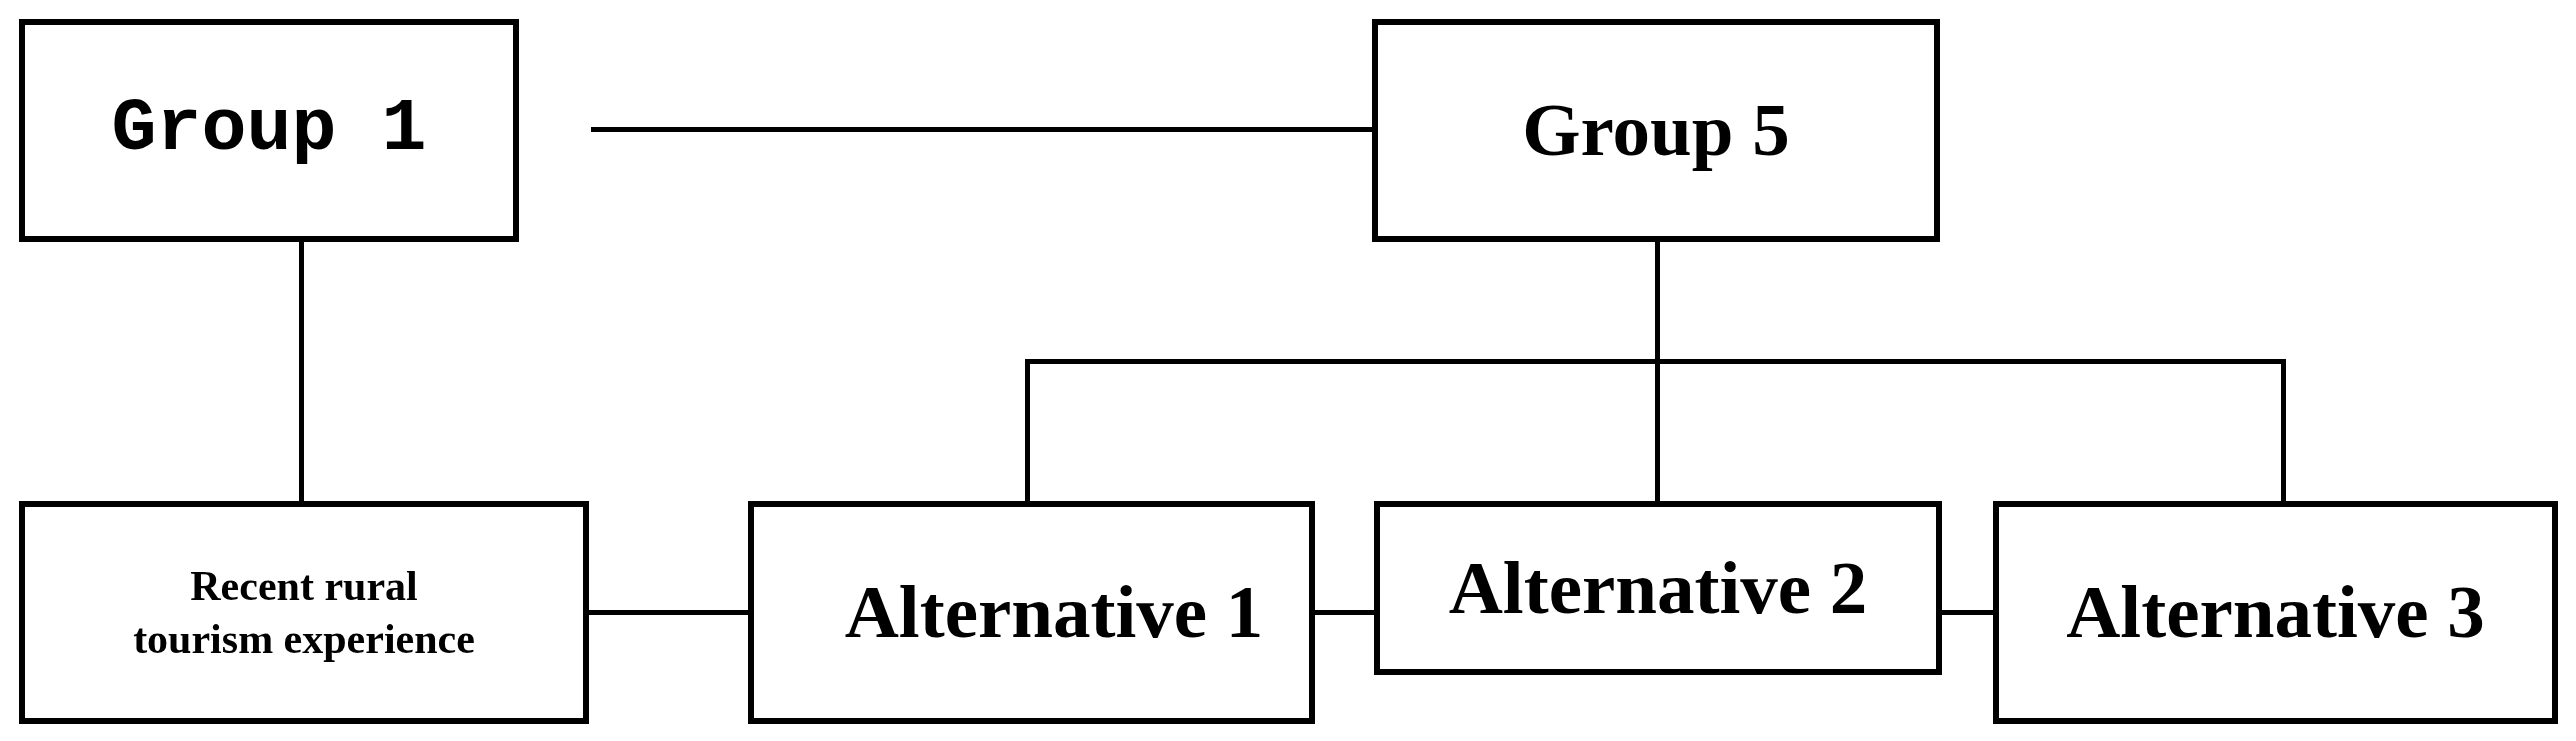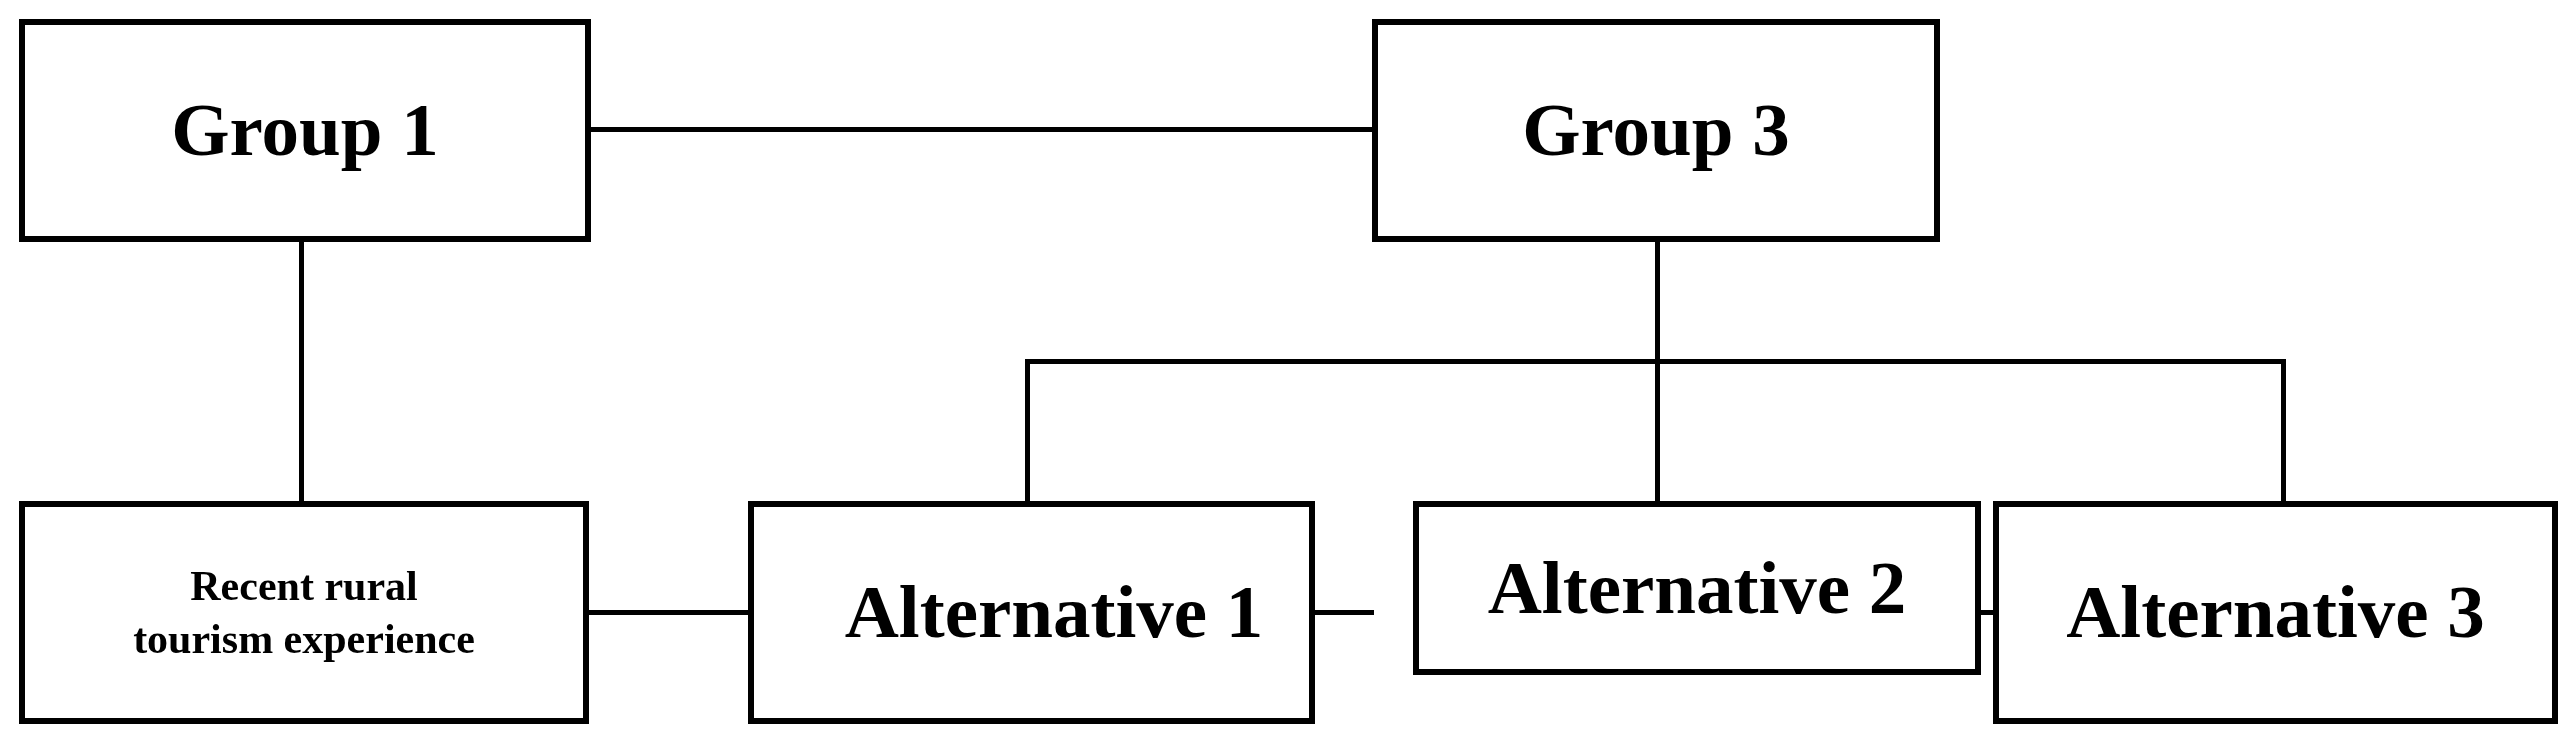--- a/index.html
+++ b/index.html
@@ -34,27 +34,27 @@
   }
   .label-lg { font-size: 75px; line-height: 1.05; }
   .label-sm { font-size: 42px; line-height: 1.25; }
   .edge {
     position: absolute;
     background: #000000;
     z-index: 1;
   }
 
   
-  #node-group1 { left: 19px;   top: 19px; width: 572px; height: 223px; }
+  #node-group1 { left: 19px;   top: 19px; width: 500px; height: 223px; font-family: Liberation Mono, monospace; }
   #node-group2 { left: 1372px; top: 19px; width: 568px; height: 223px; }
 
   
   #node-recent { left: 19px;   top: 501px; width: 570px; height: 223px; }
   #node-alt1   { left: 748px;  top: 501px; width: 567px; height: 223px; padding-left: 45px; }
-  #node-alt2   { left: 1374px; top: 501px; width: 568px; height: 174px; margin-left: 39px; }
+  #node-alt2   { left: 1374px; top: 501px; width: 568px; height: 174px; }
   #node-alt3   { left: 1993px; top: 501px; width: 565px; height: 223px; }
 
   
   
   #edge-g1-g2        { left: 591px;  top: 127px; width: 781px;  height: 5.1px; }
   
   #edge-g1-recent    { left: 299px;  top: 242px; width: 5.1px;    height: 259px; }
   
   #edge-g2-alt2      { left: 1655px; top: 242px; width: 5.1px;    height: 259px; }
   
@@ -83,21 +83,21 @@
   <div class="edge" id="edge-manifold-a3"></div>
   <div class="edge" id="edge-recent-a1"></div>
   <div class="edge" id="edge-a1-a2"></div>
   <div class="edge" id="edge-a2-a3"></div>
 
   <div class="node" id="node-group1">
     <span class="lbl label-lg">Group 1</span>
   </div>
 
   <div class="node" id="node-group2">
-    <span class="lbl label-lg">Group 3</span>
+    <span class="lbl label-lg">Group 5</span>
   </div>
 
   <div class="node" id="node-recent">
     <span class="lbl label-sm">Recent rural
 tourism experience</span>
   </div>
 
   <div class="node" id="node-alt1">
     <span class="lbl label-lg">Alternative 1</span>
   </div>

